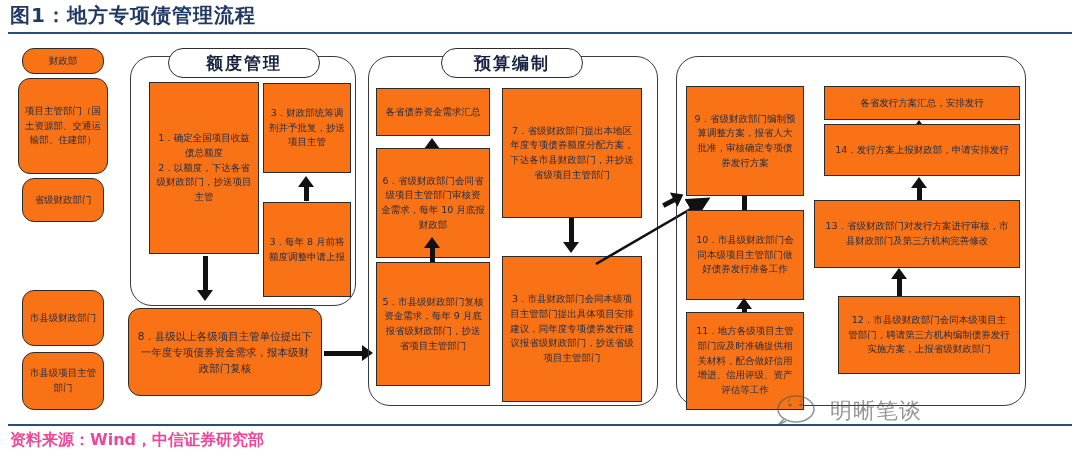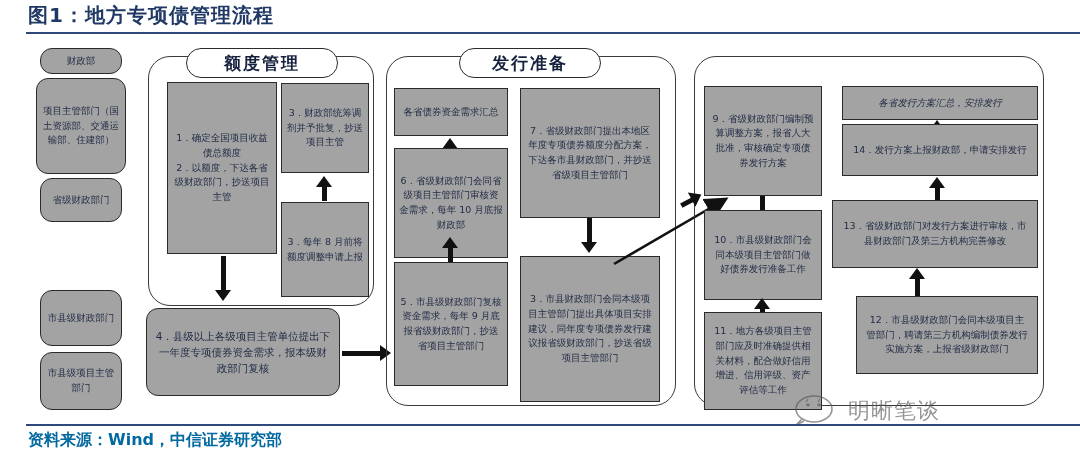--- a/index.html
+++ b/index.html
@@ -1,42 +1,42 @@
 <!DOCTYPE html>
 <html><head>
 <meta charset="utf-8">
 <style>
   html,body{margin:0;padding:0;}
   body{
     width:1080px;height:461px;background:#ffffff;
     font-family:"DejaVu Sans","Liberation Sans",sans-serif;
     color:#1a1a2e;overflow:hidden;position:relative;
   }
-  #root{position:relative;width:984px;height:461px;margin-left:18px;}
+  #root{position:relative;width:984px;height:461px;}
 
   
   .title-bar{position:absolute;left:0;top:0;width:1080px;height:34px;}
   .title-text{
     position:absolute;left:10px;top:2px;
     font-size:20px;font-weight:700;color:#1f3864;letter-spacing:1px;
     white-space:nowrap;
   }
   .title-rule{position:absolute;left:8px;top:32px;width:1064px;height:2px;background:#2e4a7d;}
 
   
   .footer-rule{position:absolute;left:8px;top:424px;width:1064px;height:2px;background:#2e4a7d;}
   .footer-text{
     position:absolute;left:10px;top:430px;
-    font-size:16px;color:#0369a1;font-weight:600;white-space:nowrap;
+    font-size:16px;color:#ec4899;font-weight:600;white-space:nowrap;
   }
 
   
   .box{
     position:absolute;box-sizing:border-box;
-    border:1.6px solid #2b2b2b;background:#a3a3a3;
+    border:1.6px solid #2b2b2b;background:#f97316;
     display:flex;align-items:center;justify-content:center;
     text-align:center;line-height:1.55;
     color:#1f2a44;padding:3px 4px;overflow:hidden;
   }
   .rbox{border-radius:12px;border-width:1.5px;}
   .sq{border-radius:0;}
 
   
   .group{
     position:absolute;box-sizing:border-box;
@@ -117,29 +117,29 @@
   <div class="arr arr-up" style="left:297px;top:176px;width:20px;height:24px;">
     <div class="shaft" style="left:7px;top:9px;height:16px;"></div>
     <div class="head" style="left:1px;top:0;"></div>
   </div>
 
   <div class="arr arr-down" style="left:196px;top:256px;width:20px;height:48px;">
     <div class="shaft" style="left:7px;top:0;height:36px;"></div>
     <div class="head" style="left:1px;top:34px;"></div>
   </div>
 
-  <div class="box rbox t11" style="left:128px;top:308px;width:194px;height:88px;white-space:pre-line;padding:6px 8px;">4．县级以上各级项目主管单位提出下一年度专项债券资金需求，报本级财政部门复核</div>
+  <div class="box rbox t11" style="left:128px;top:308px;width:194px;height:88px;white-space:pre-line;padding:6px 8px;">8．县级以上各级项目主管单位提出下一年度专项债券资金需求，报本级财政部门复核</div>
 
   <div class="arr arr-right" style="left:324px;top:344px;width:52px;height:20px;">
     <div class="shaft" style="left:0;top:7px;width:40px;"></div>
     <div class="head" style="left:38px;top:1px;"></div>
   </div>
 
   <div class="group" style="left:368px;top:56px;width:290px;height:350px;"></div>
-  <div class="group-title" style="left:441px;top:48px;width:142px;height:30px;">发行准备</div>
+  <div class="group-title" style="left:441px;top:48px;width:142px;height:30px;">预算编制</div>
 
   <div class="box sq t10" style="left:376px;top:88px;width:114px;height:48px;">各省债券资金需求汇总</div>
 
   <div class="arr arr-up" style="left:423px;top:138px;width:20px;height:24px;">
     <div class="shaft" style="left:7px;top:9px;height:16px;"></div>
     <div class="head" style="left:1px;top:0;"></div>
   </div>
 
   <div class="box sq t10" style="left:376px;top:148px;width:114px;height:110px;white-space:pre-line;">6．省级财政部门会同省级项目主管部门审核资金需求，每年 10 月底报财政部</div>
 
@@ -179,21 +179,21 @@
 
   <div class="box sq t10" style="left:686px;top:210px;width:118px;height:90px;white-space:pre-line;padding:16px 6px;">10．市县级财政部门会同本级项目主管部门做好债券发行准备工作</div>
 
   <div class="arr arr-up" style="left:735px;top:298px;width:20px;height:22px;">
     <div class="shaft" style="left:7px;top:8px;height:14px;"></div>
     <div class="head" style="left:1px;top:0;"></div>
   </div>
 
   <div class="box sq t10" style="left:686px;top:312px;width:118px;height:98px;white-space:pre-line;padding:4px 6px;">11．地方各级项目主管部门应及时准确提供相关材料，配合做好信用增进、信用评级、资产评估等工作</div>
 
-  <div class="box sq t10" style="left:824px;top:86px;width:196px;height:34px;font-style:italic;">各省发行方案汇总，安排发行</div>
+  <div class="box sq t10" style="left:824px;top:86px;width:196px;height:34px;">各省发行方案汇总，安排发行</div>
 
   <div class="arr arr-up" style="left:910px;top:120px;width:20px;height:22px;">
     <div class="shaft" style="left:7px;top:8px;height:14px;"></div>
     <div class="head" style="left:1px;top:0;"></div>
   </div>
 
   <div class="box sq t10" style="left:824px;top:124px;width:196px;height:52px;white-space:pre-line;padding:3px 8px;">14．发行方案上报财政部，申请安排发行</div>
 
   <div class="arr arr-up" style="left:910px;top:176px;width:20px;height:34px;">
     <div class="shaft" style="left:7px;top:11px;height:23px;"></div>

